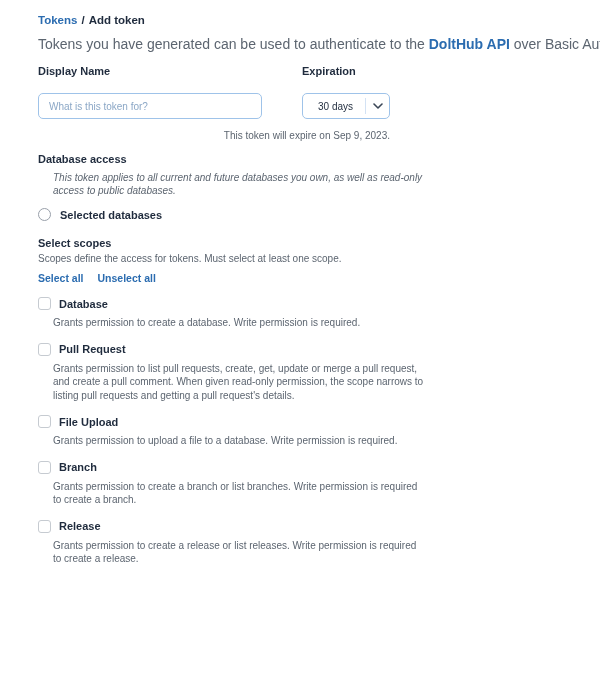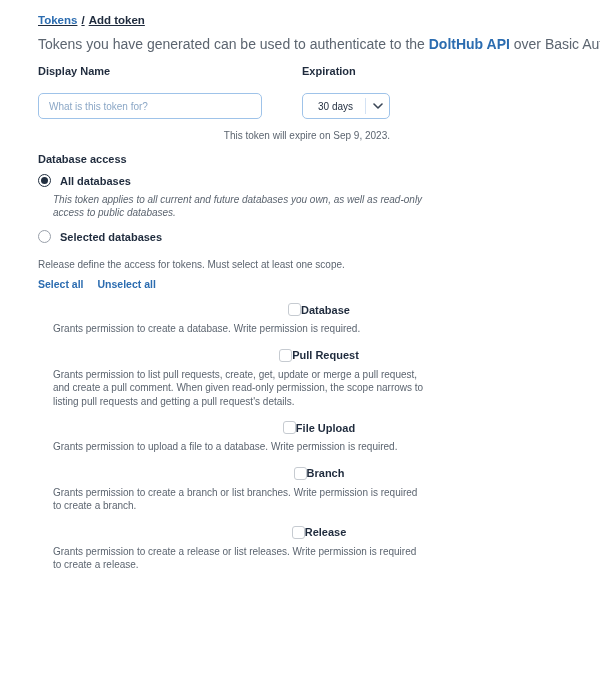--- a/index.html
+++ b/index.html
@@ -6,21 +6,21 @@
   html,body { background:#ffffff; }
   body {
     width:600px; min-height:677px;
     font-family:"Liberation Sans", sans-serif;
     color:#5c6570;
     -webkit-font-smoothing:antialiased;
   }
   .page { padding:14px 0 24px 38px; width:600px; }
 
   
-  .breadcrumb { font-size:11.5px; font-weight:bold; color:#1f2b3d;text-decoration:underline; }
+  .breadcrumb { font-size:11.5px; font-weight:bold; color:#1f2b3d; }
   .breadcrumb .bc-link { color:#2b6cb0; cursor:pointer; }
   .breadcrumb .sep { margin:0 4px; font-weight:bold; color:#1f2b3d; }
 
   
   .intro { margin-top:10px; font-size:14px; color:#5c6570; white-space:nowrap; }
   .intro .text-link { color:#2b6cb0; font-weight:bold; cursor:pointer; }
 
   
   .form-row { margin-top:13px; display:flex; width:352px; justify-content:space-between; }
   .field-label { display:block; font-size:11px; font-weight:bold; color:#1f2b3d; margin-bottom:16px; }
@@ -58,21 +58,21 @@
   .option-label { font-size:11px; font-weight:bold; color:#1f2b3d; }
   .option-desc { margin:6px 0 0 15px; font-size:10px; line-height:1.32; color:#5c6570; max-width:370px;font-style:italic; }
 
   
   .scopes-section { margin-top:16px; }
   .scopes-subtitle { margin-top:4px; font-size:10px; color:#5c6570; }
   .links-row { margin-top:8px; display:flex; gap:14px; }
   .action-link { font-size:10.5px; font-weight:bold; color:#2b6cb0; cursor:pointer; }
 
   .scope-item { margin-top:13px; }
-  .scope-head { display:flex; align-items:center; gap:0; cursor:pointer;justify-content:center; }
+  .scope-head { display:flex; align-items:center; gap:8px; cursor:pointer; }
   .checkbox {
     width:13px; height:13px; border:1.5px solid #c6cbd1; border-radius:3px;
     background:#fff; flex:0 0 auto;
   }
   .scope-label { font-size:11px; font-weight:bold; color:#1f2b3d; }
   .scope-desc { margin:6px 0 0 15px; font-size:10px; line-height:1.35; color:#5c6570; max-width:372px; }
 </style>
 </head>
 <body>
 
@@ -103,34 +103,31 @@
         </span>
       </div>
     </div>
   </div>
 
   <div class="expire-note">This token will expire on Sep 9, 2023.</div>
 
   <div class="db-access">
     <div class="section-heading">Database access</div>
 
-    <div class="option-row">
-      <span class="radio selected"></span>
-      <span class="option-label">All databases</span>
-    </div>
     <div class="option-desc">This token applies to all current and future databases you own, as well as read-only access to public databases.</div>
 
     <div class="option-row" style="margin-top:11px">
       <span class="radio"></span>
       <span class="option-label">Selected databases</span>
     </div>
   </div>
 
   <div class="scopes-section">
-    <div class="scopes-subtitle">Release define the access for tokens. Must select at least one scope.</div>
+    <div class="section-heading">Select scopes</div>
+    <div class="scopes-subtitle">Scopes define the access for tokens. Must select at least one scope.</div>
 
     <div class="links-row">
       <span class="action-link">Select all</span>
       <span class="action-link">Unselect all</span>
     </div>
 
     <div class="scope-item">
       <div class="scope-head">
         <span class="checkbox"></span>
         <span class="scope-label">Database</span>

